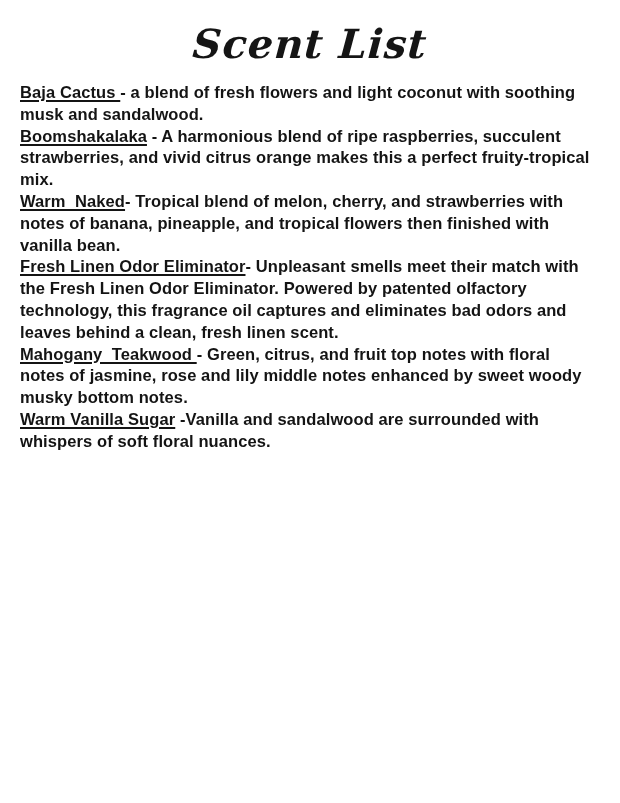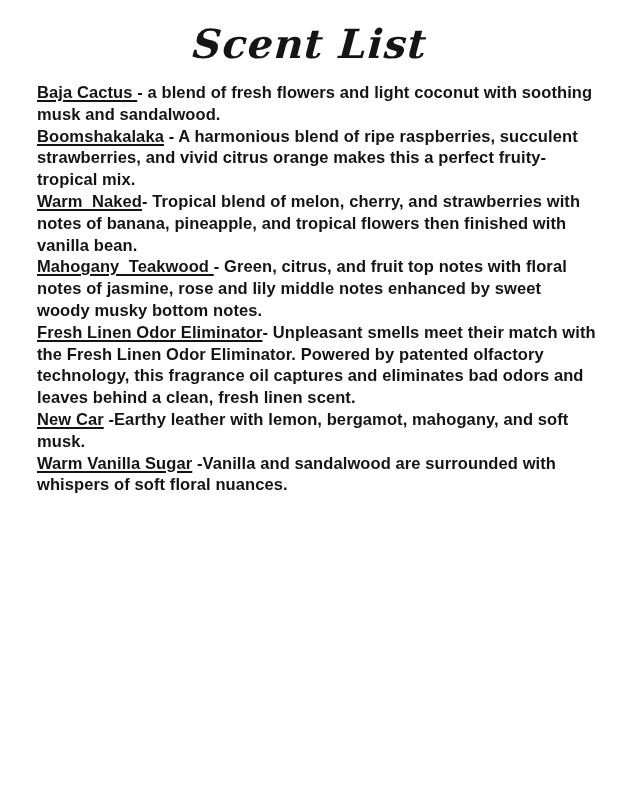--- a/index.html
+++ b/index.html
@@ -30,21 +30,21 @@
     font-weight: 700;
     font-size: 40px;
     line-height: 52px;
     letter-spacing: 1px;
     color: #151515;
     transform: skewX(-4deg);
   }
 
   .scent-list {
     margin-top: 12px;
-    padding: 0 24px 0 37px;
+    padding: 0 24px 0 20px;
   }
 
   .scent {
     font-weight: 700;
     font-size: 16.5px;
     line-height: 21.8px;
     letter-spacing: 0.1px;
     white-space: pre-wrap;
     color: #141414;
   }
@@ -65,25 +65,24 @@
   <div class="scent-list">
 
     <p class="scent"><span class="scent-name">Baja Cactus </span><span class="scent-desc">- a blend of fresh flowers and light coconut with soothing musk and sandalwood.</span></p>
 
     <p class="scent"><span class="scent-name">Boomshakalaka</span><span class="scent-desc"> - A harmonious blend of ripe raspberries, succulent strawberries, and vivid citrus orange makes this a perfect fruity-tropical mix.</span></p>
 
     <p class="scent"><span class="scent-name">Warm  Naked</span><span class="scent-desc">- Tropical blend of melon, cherry, and strawberries with notes of banana, pineapple, and tropical flowers then finished with vanilla bean.</span></p>
 
 
 
+    <p class="scent"><span class="scent-name">Fresh Linen Odor Eliminator</span><span class="scent-desc">- Unpleasant smells meet their match with the Fresh Linen Odor Eliminator. Powered by patented olfactory technology, this fragrance oil captures and eliminates bad odors and leaves behind a clean, fresh linen scent.</span></p>
+
     <p class="scent"><span class="scent-name">Mahogany  Teakwood </span><span class="scent-desc">- Green, citrus, and fruit top notes with floral notes of jasmine, rose and lily middle notes enhanced by sweet woody musky bottom notes.</span></p>
 
-    <p class="scent"><span class="scent-name">Fresh Linen Odor Eliminator</span><span class="scent-desc">- Unpleasant smells meet their match with the Fresh Linen Odor Eliminator. Powered by patented olfactory technology, this fragrance oil captures and eliminates bad odors and leaves behind a clean, fresh linen scent.</span></p>
 
-
-    <p class="scent"><span class="scent-name">New Car</span><span class="scent-desc"> -Earthy leather with lemon, bergamot, mahogany, and soft musk.</span></p>
 
 
     <p class="scent"><span class="scent-name">Warm Vanilla Sugar</span><span class="scent-desc"> -Vanilla and sandalwood are surrounded with whispers of soft floral nuances.</span></p>
 
   </div>
 
 </div>
 
 </body></html>

